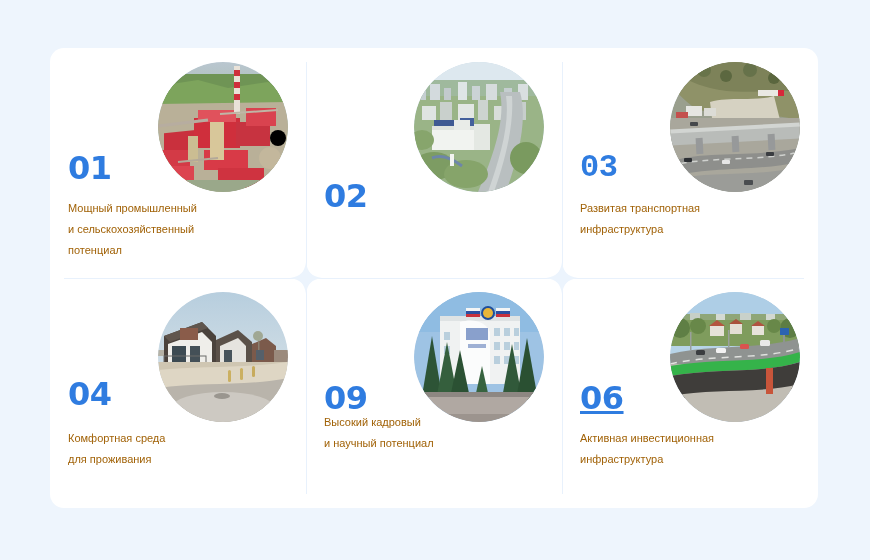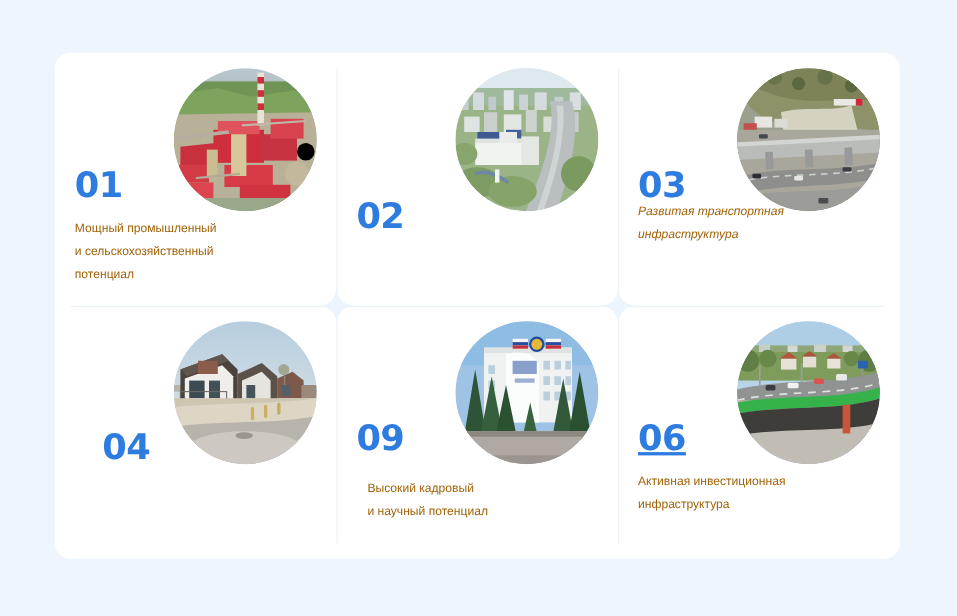--- a/index.html
+++ b/index.html
@@ -92,26 +92,26 @@
     line-height: 21px;
     color: #a16207;
     white-space: pre-line;
   }
 
   
   .c1 .num { top: 104px; }
   .c1 .caption { top: 150px; }
   .c2 .num { top: 112px; margin-top: 20px; }
   .c2 .caption { top: 150px; }
-  .c3 .num { top: 104px; }
-  .c3 .caption { top: 134px; font-style: italic; }
-  .c4 .num { top: 112px; margin-left: 25px; }
+  .c3 .num { top: 104px; font-family: Liberation Mono, monospace; }
+  .c3 .caption { top: 150px; }
+  .c4 .num { top: 100px; }
   .c4 .caption { top: 150px; }
   .c5 .num { top: 104px; }
-  .c5 .caption { top: 156px; margin-left: 10px; }
+  .c5 .caption { top: 134px; }
   .c6 .num { top: 104px; text-decoration: underline; }
   .c6 .caption { top: 150px; }
 </style>
 </head>
 <body>
 
 <div class="board">
 
   <div class="divider v v1"></div>
   <div class="divider v v2"></div>
@@ -339,20 +339,22 @@
           <rect x="70" y="78" width="3" height="12" rx="1.5" fill="#cbb061"></rect>
           <rect x="82" y="76" width="3" height="12" rx="1.5" fill="#cbb061"></rect>
           <rect x="94" y="74" width="3" height="11" rx="1.5" fill="#c7ab5d"></rect>
 
           <rect x="100" y="46" width="1.5" height="12" fill="#8a7f70"></rect>
           <circle cx="100" cy="44" r="5" fill="#a0a894"></circle>
         </g>
       </svg>
     </div>
     <div class="num">04</div>
+    <div class="caption">Комфортная среда
+для проживания</div>
   </div>
 
   <div class="card c5">
     <div class="thumb">
       <svg viewBox="0 0 130 130" preserveAspectRatio="none">
         <defs>
           <clipPath id="cl5">
               <circle cx="65" cy="65" r="65"></circle>
             </clipPath>
         </defs>

